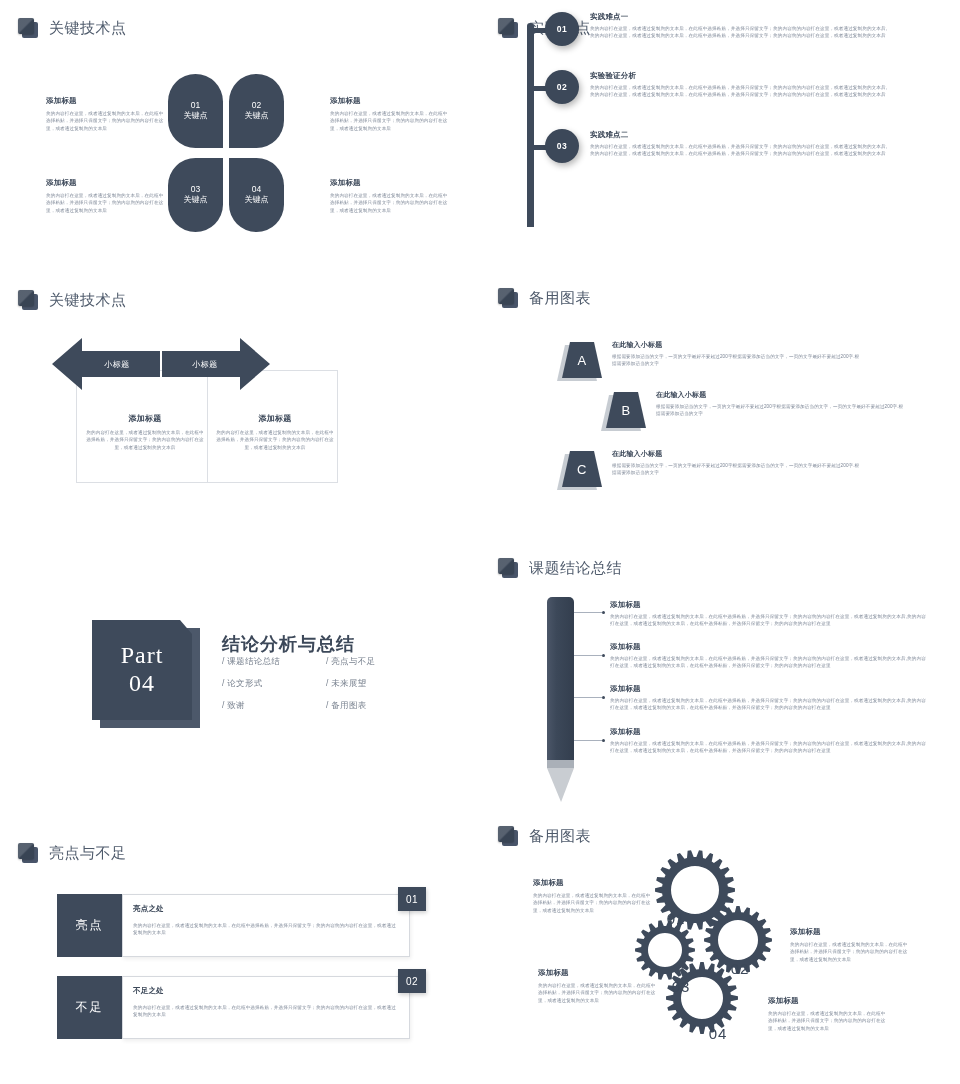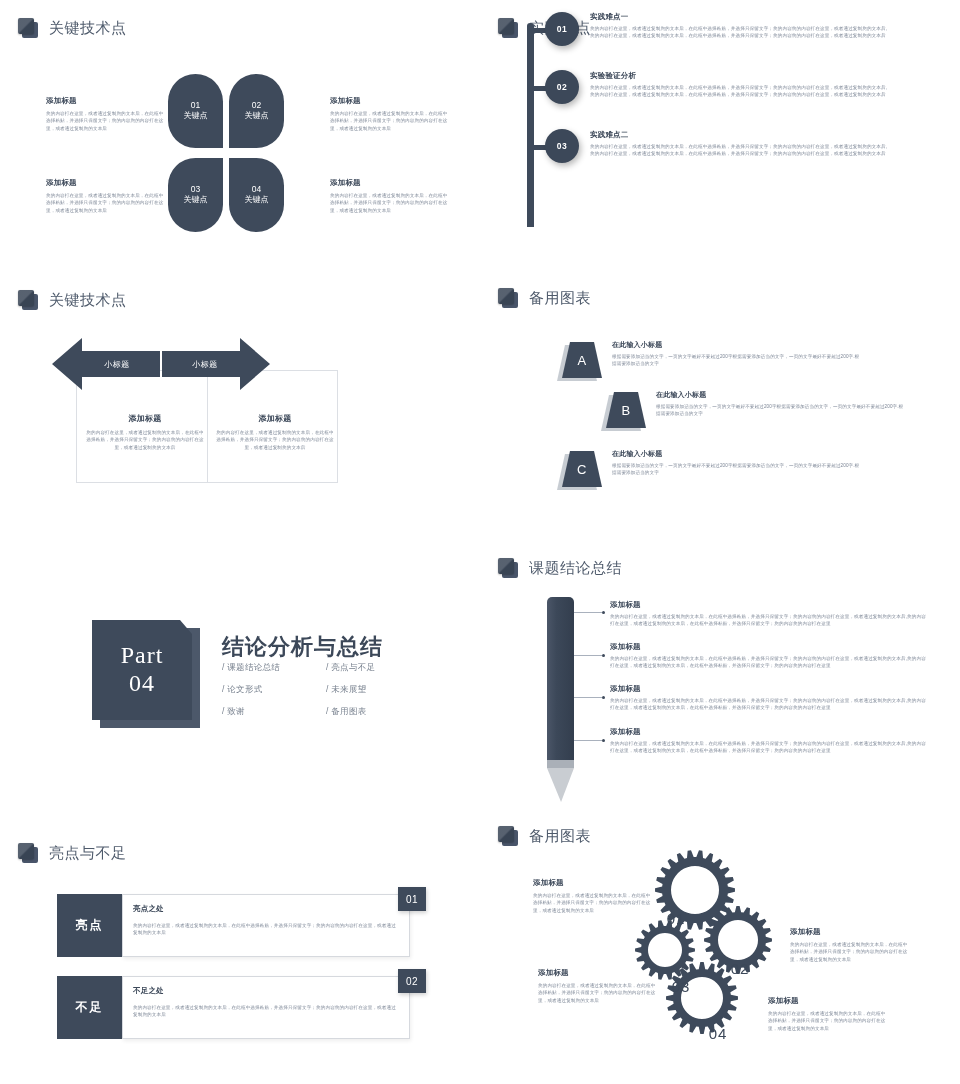--- a/index.html
+++ b/index.html
@@ -165,21 +165,21 @@
     position:absolute; left:0; top:0; width:100px; height:100px;
     background:#3e4a5b;
     clip-path: polygon(0 0, 88% 0, 100% 14%, 100% 100%, 0 100%);
     display:flex; flex-direction:column; align-items:center; justify-content:center;
     color:#fff;
     font-family:"Liberation Serif", "DejaVu Serif", serif;
   }
   .part-card .pw { font-size:24px; letter-spacing:1px; line-height:1.1; }
   .part-card .pn { font-size:24px; letter-spacing:1px; line-height:1.2; }
   .part-right { position:absolute; left:222px; top:62px; width:250px; }
-  .part-h { font-size:22px; color:#3c4859; font-weight:bold; letter-spacing:1px; }
+  .part-h { font-size:18px; color:#3c4859; font-weight:bold; letter-spacing:1px; }
   .part-list { display:flex; margin-top:0; }
   .part-col { width:104px; }
   .part-li {
     font-size:8.5px; color:#77808e; margin-bottom:10px; letter-spacing:.3px;
   }
 
   
   #s6 { left:480px; top:540px; width:480px; height:300px; }
   .pencil { position:absolute; left:67px; top:57px; width:27px; height:205px; }
   .pencil .body {
@@ -200,21 +200,21 @@
   .pc-dot  { position:absolute; width:3px; height:3px; border-radius:50%; background:#3e4a5b; }
   .pc-txt  { position:absolute; width:320px; }
   .pc-txt .sub-title { margin-bottom:3px; }
 
   
   #s7 { left:0; top:810px; width:480px; height:274px; }
   .hl-row { position:absolute; }
   .hl-tag {
     position:absolute; width:65px; height:63px; background:#3e4a5b;
     display:flex; align-items:center; justify-content:center;
-    color:#fff; font-size:12px; letter-spacing:2px;font-weight:bold;
+    color:#fff; font-size:12px; letter-spacing:2px;
   }
   .hl-panel {
     position:absolute; left:65px; width:288px; height:63px;
     border:1px solid #d6d9de; background:#fff;
     box-shadow: 1px 2px 4px rgba(0,0,0,.07);
     padding: 9px 12px 0 10px;
   }
   .hl-panel .sub-title { margin-bottom:8px; }
   .hl-badge {
     position:absolute; width:28px; height:24px; background:#3e4a5b;

